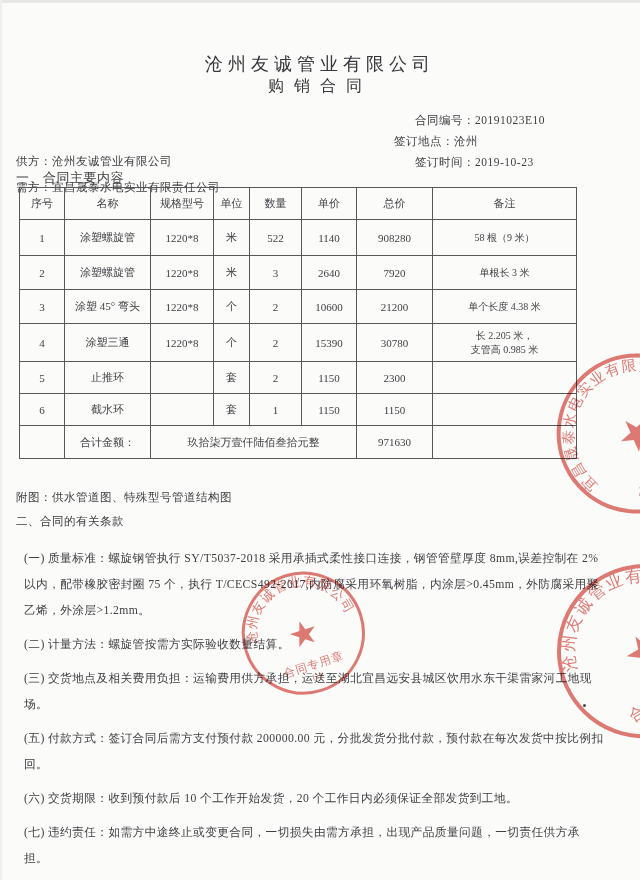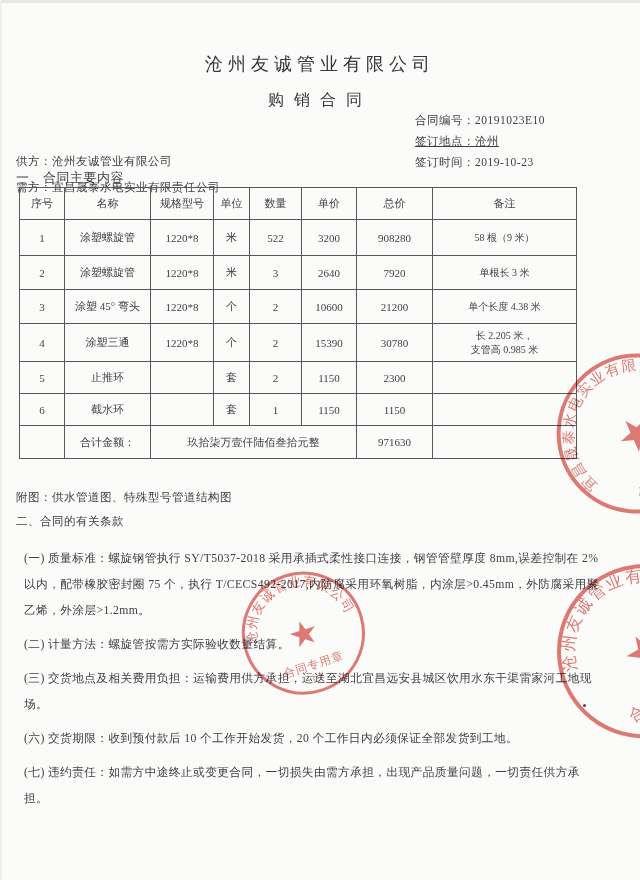--- a/index.html
+++ b/index.html
@@ -11,28 +11,28 @@
   }
   .scan-top{position:absolute;left:0;top:0;width:640px;height:3px;background:#e7e7e6;}
   .scan-left{position:absolute;left:0;top:0;width:2px;height:880px;background:#efefee;}
   .speck{position:absolute;left:583px;top:704px;width:3px;height:3px;border-radius:50%;background:#4a4a4a;}
 
   .doc-title{
     position:absolute;left:0;top:52px;width:640px;text-align:center;
     font-size:18px;letter-spacing:5px;color:#37373b;
   }
   .doc-subtitle{
-    position:absolute;left:0;top:90px;width:640px;text-align:center;
+    position:absolute;left:0;top:76px;width:640px;text-align:center;
     font-size:16px;letter-spacing:10px;color:#37373b;
   }
   .info-line{position:absolute;font-size:11.5px;letter-spacing:0.5px;}
   #supplier-line{left:16px;top:121px;margin-top:33px;}
   #buyer-line{left:16px;top:132px;margin-top:48px;}
   #contract-no-line{left:415px;top:113px;}
-  #sign-place-line{left:415px;top:134px;text-decoration:underline;}
+  #sign-place-line{left:394px;top:134px;}
   #sign-date-line{left:415px;top:155px;}
   #section1-heading{left:16px;top:169px;font-size:13px;}
 
   table.items{
     position:absolute;left:19px;top:187px;width:557px;
     border-collapse:collapse;table-layout:fixed;
     font-size:11px;color:#414145;
   }
   table.items td,table.items th{
     border:1px solid #58585a;text-align:center;vertical-align:middle;
@@ -99,21 +99,21 @@
       <th>备注</th>
     </tr>
   </thead>
   <tbody id="rows-body">
       <tr style="height: 36px;">
         <td>1</td>
         <td>涂塑螺旋管</td>
         <td>1220*8</td>
         <td>米</td>
         <td>522</td>
-        <td>3200</td>
+        <td>1140</td>
         <td>908280</td>
         <td class="remark-cell">58 根（9 米）</td>
       </tr>
       <tr style="height: 34px;">
         <td>2</td>
         <td>涂塑螺旋管</td>
         <td>1220*8</td>
         <td>米</td>
         <td>3</td>
         <td>2640</td>
@@ -172,20 +172,21 @@
   </tbody>
 </table>
 
 <div class="attach-line">附图：供水管道图、特殊型号管道结构图</div>
 <div id="section2-heading">二、合同的有关条款</div>
 
 <div class="clauses" id="clauses">
     <p class="clause"><span>(一) </span><span>质量标准：螺旋钢管执行 SY/T5037-2018 采用承插式柔性接口连接，钢管管壁厚度 8mm,误差控制在 2%以内，配带橡胶密封圈 75 个，执行 T/CECS492-2017,内防腐采用环氧树脂，内涂层&gt;0.45mm，外防腐采用聚乙烯，外涂层&gt;1.2mm。</span></p>
     <p class="clause"><span>(二) </span><span>计量方法：螺旋管按需方实际验收数量结算。</span></p>
     <p class="clause"><span>(三) </span><span>交货地点及相关费用负担：运输费用供方承担，运送至湖北宜昌远安县城区饮用水东干渠雷家河工地现场。</span></p>
+    <p class="clause"><span>(五) </span><span>付款方式：签订合同后需方支付预付款 200000.00 元，分批发货分批付款，预付款在每次发货中按比例扣回。</span></p>
     <p class="clause"><span>(六) </span><span>交货期限：收到预付款后 10 个工作开始发货，20 个工作日内必须保证全部发货到工地。</span></p>
     <p class="clause"><span>(七) </span><span>违约责任：如需方中途终止或变更合同，一切损失由需方承担，出现产品质量问题，一切责任供方承担。</span></p>
   </div>
 
 <div class="stamp" id="stamp-buyer-right">
   <svg width="190" height="190" viewBox="0 0 190 190">
     <defs>
         <path id="arcA" d="M 35 118 A 64 64 0 1 1 155 118" fill="none"></path>
       </defs>
     <circle cx="95" cy="95" r="78" fill="none" stroke="#d64840" stroke-width="4"></circle>

